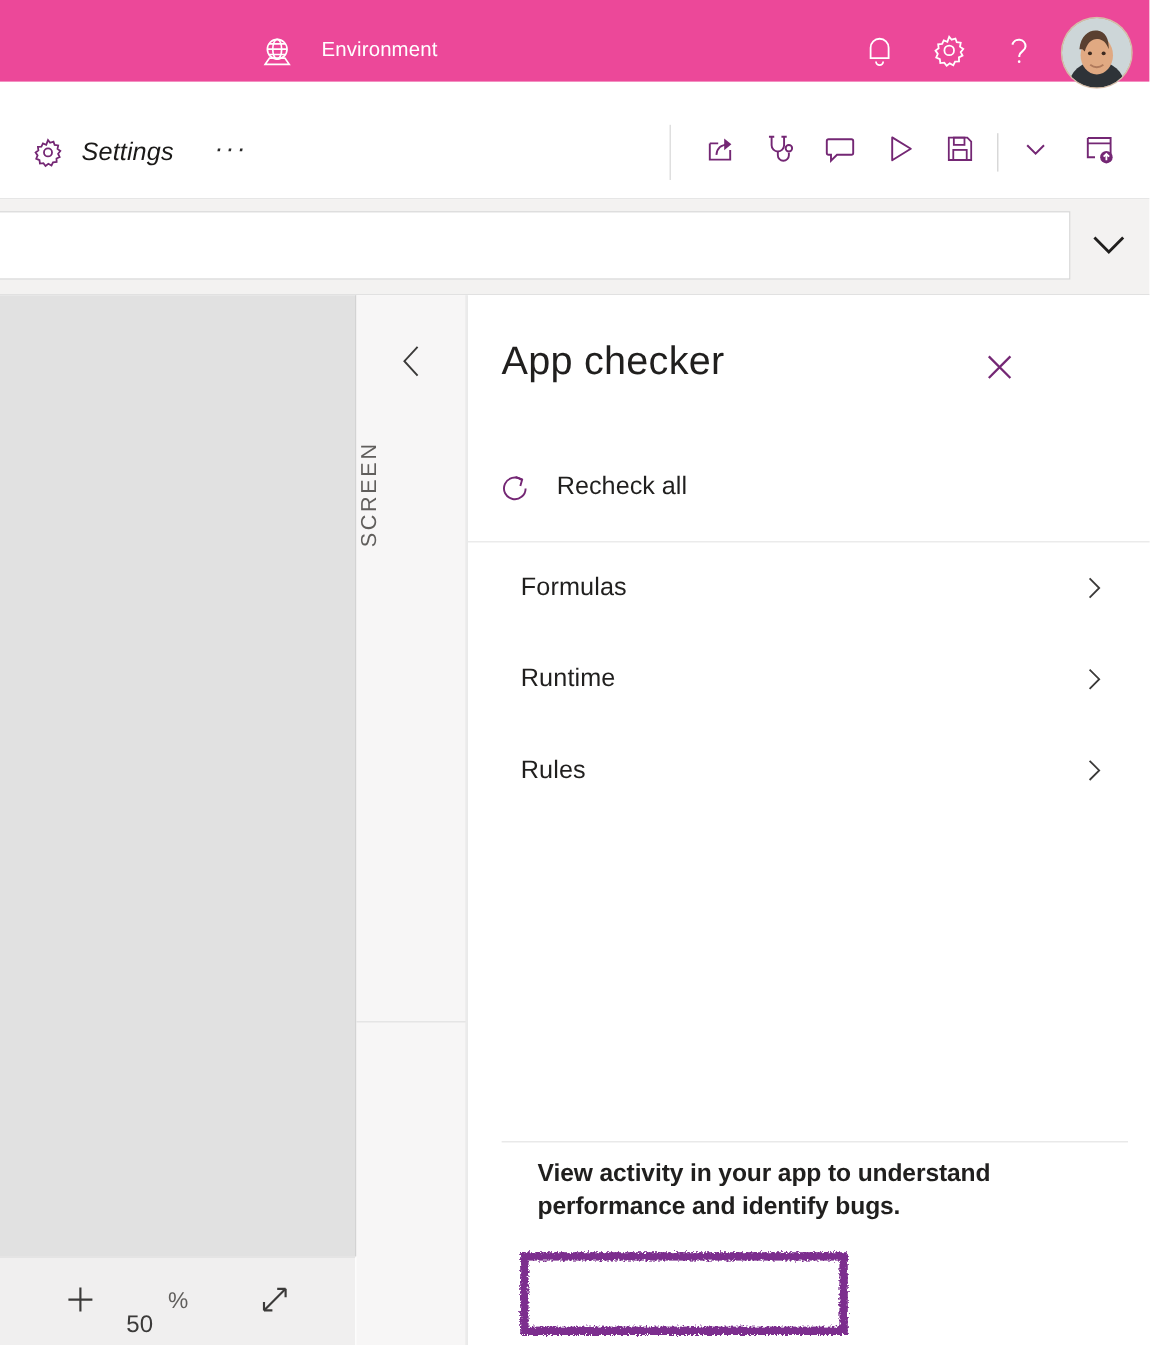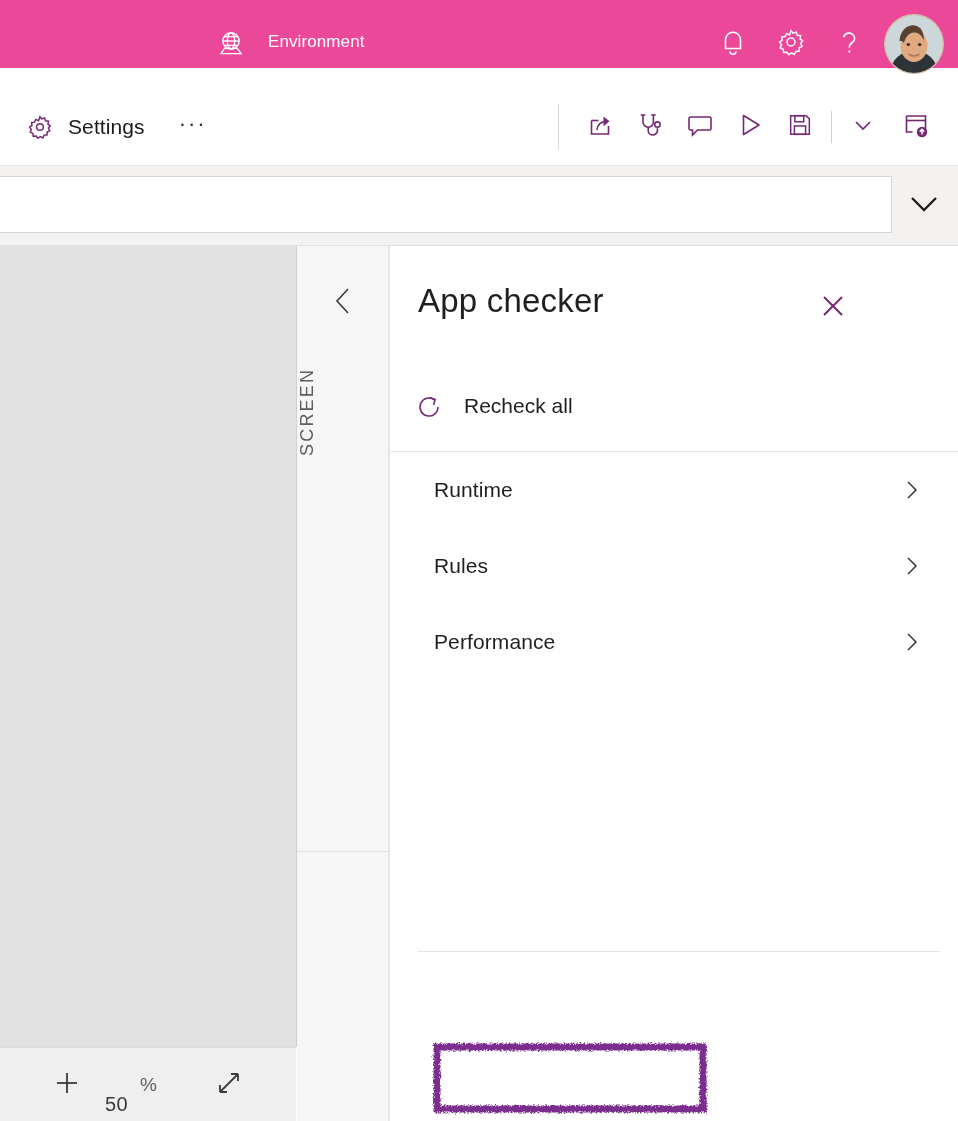--- a/index.html
+++ b/index.html
@@ -82,20 +82,21 @@
     border: 1px solid rgba(255,255,255,.25);
   }
 
   
   .cmdbar {
     position: absolute;
     left: 0; top: 88px;
     width: 958px; height: 77px;
     background: #ffffff;
     border-bottom: 1px solid #e6e6e6;
+    font-style: italic;
   }
   .settings-group {
     position: absolute;
     left: 26px; top: 0;
     height: 77px;
     display: flex;
     align-items: center;
   }
   .settings-gear { width: 28px; height: 28px; margin-right: 14px; }
   .settings-label {
@@ -608,20 +609,29 @@
             <path d="M13.6 3.4 L19.2 5.4 L17.6 11" stroke-linejoin="round"></path>
           </svg>
         </span>
         <span class="recheck-label">Recheck all</span>
       </div>
 
       <div class="panel-rule"></div>
 
       <div class="check-list">
 
+        <div class="check-item">
+          <span class="check-label">Formulas</span>
+          <span class="check-count"></span>
+          <span class="check-chevron">
+            <svg width="22" height="22" viewBox="0 0 22 22" fill="none" stroke="#3b3a39" stroke-width="1.5">
+              <path d="M7 3 L15 11 L7 19"></path>
+            </svg>
+          </span>
+        </div>
 
         <div class="check-item">
           <span class="check-label">Runtime</span>
           <span class="check-count"></span>
           <span class="check-chevron">
             <svg width="22" height="22" viewBox="0 0 22 22" fill="none" stroke="#3b3a39" stroke-width="1.5">
               <path d="M7 3 L15 11 L7 19"></path>
             </svg>
           </span>
         </div>
@@ -630,33 +640,25 @@
           <span class="check-label">Rules</span>
           <span class="check-count"></span>
           <span class="check-chevron">
             <svg width="22" height="22" viewBox="0 0 22 22" fill="none" stroke="#3b3a39" stroke-width="1.5">
               <path d="M7 3 L15 11 L7 19"></path>
             </svg>
           </span>
         </div>
 
 
-        <div class="check-item">
-          <span class="check-label">Performance</span>
-          <span class="check-count"></span>
-          <span class="check-chevron">
-            <svg width="22" height="22" viewBox="0 0 22 22" fill="none" stroke="#3b3a39" stroke-width="1.5">
-              <path d="M7 3 L15 11 L7 19"></path>
-            </svg>
-          </span>
-        </div>
       </div>
 
       <div class="panel-footer-rule"></div>
 
+      <div class="monitor-desc">View activity in your app to understand performance and identify bugs.</div>
 
       <div class="monitor-btn-wrap">
 
         <svg class="annot-rect" viewBox="0 0 292 76">
           <defs>
             <filter id="rough">
               <feTurbulence type="fractalNoise" baseFrequency="0.55" numOctaves="3" result="n"></feTurbulence>
               <feDisplacementMap in="SourceGraphic" in2="n" scale="5" xChannelSelector="R" yChannelSelector="G"></feDisplacementMap>
             </filter>
           </defs>

